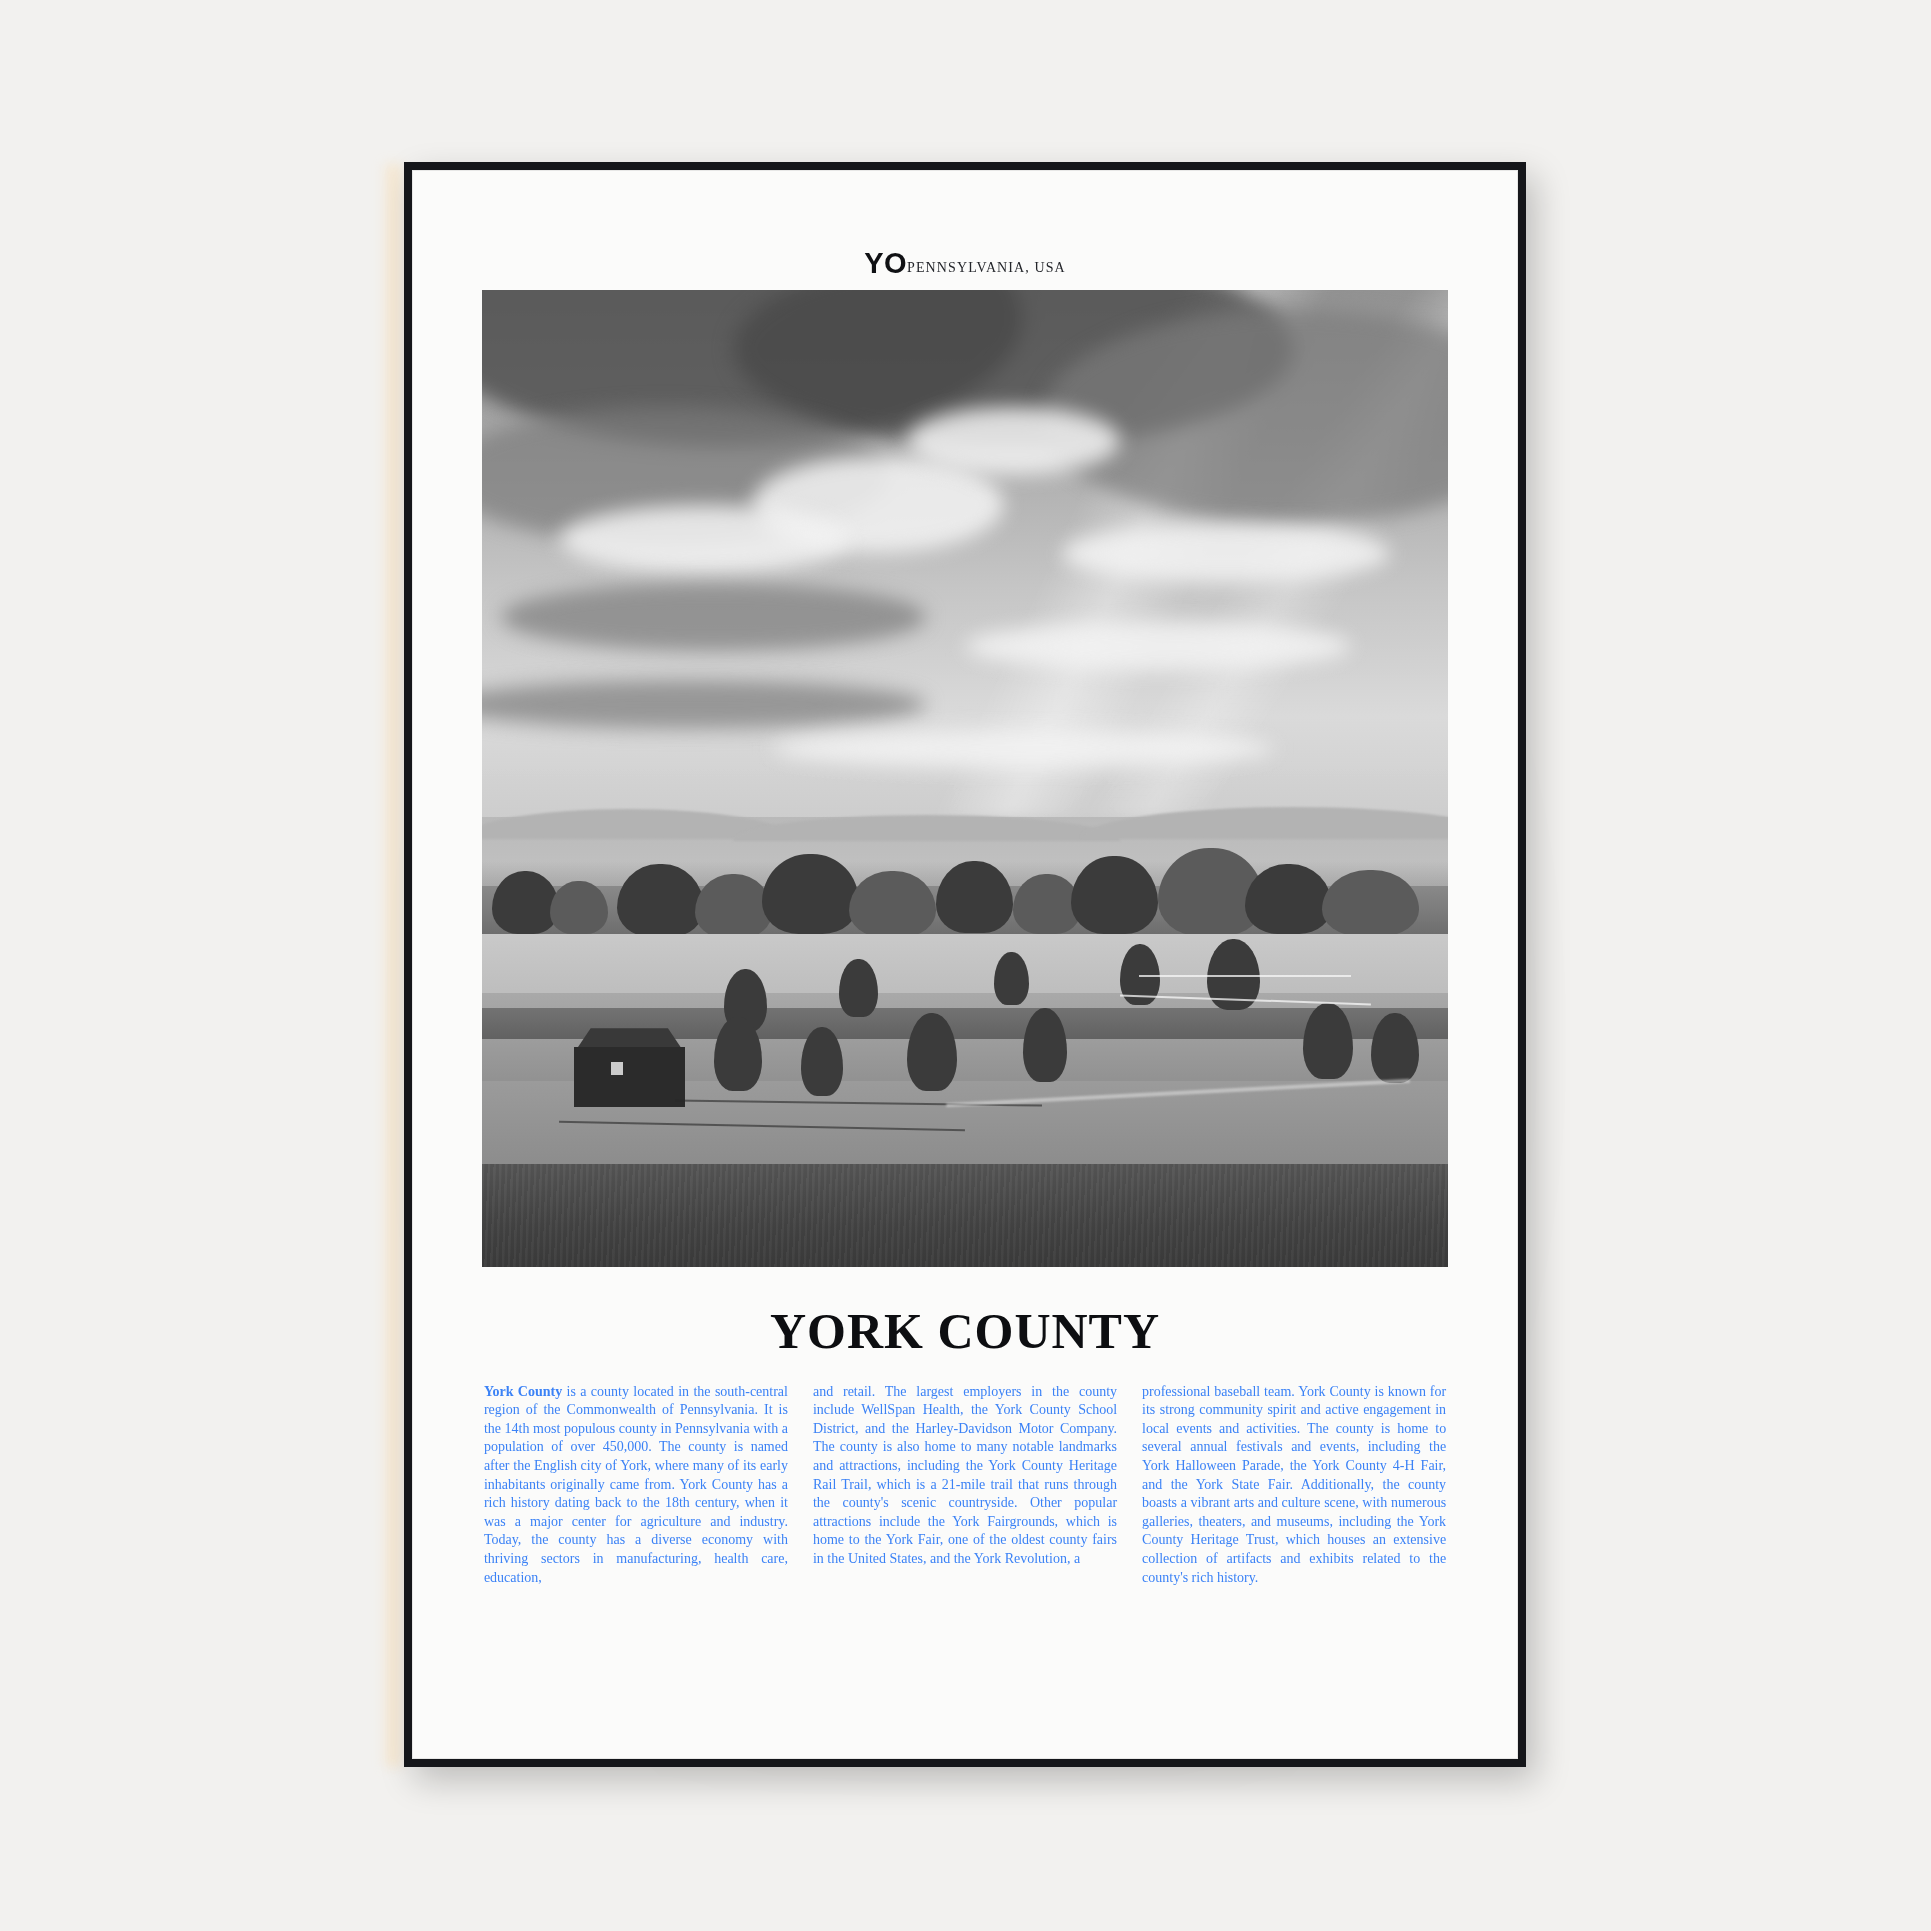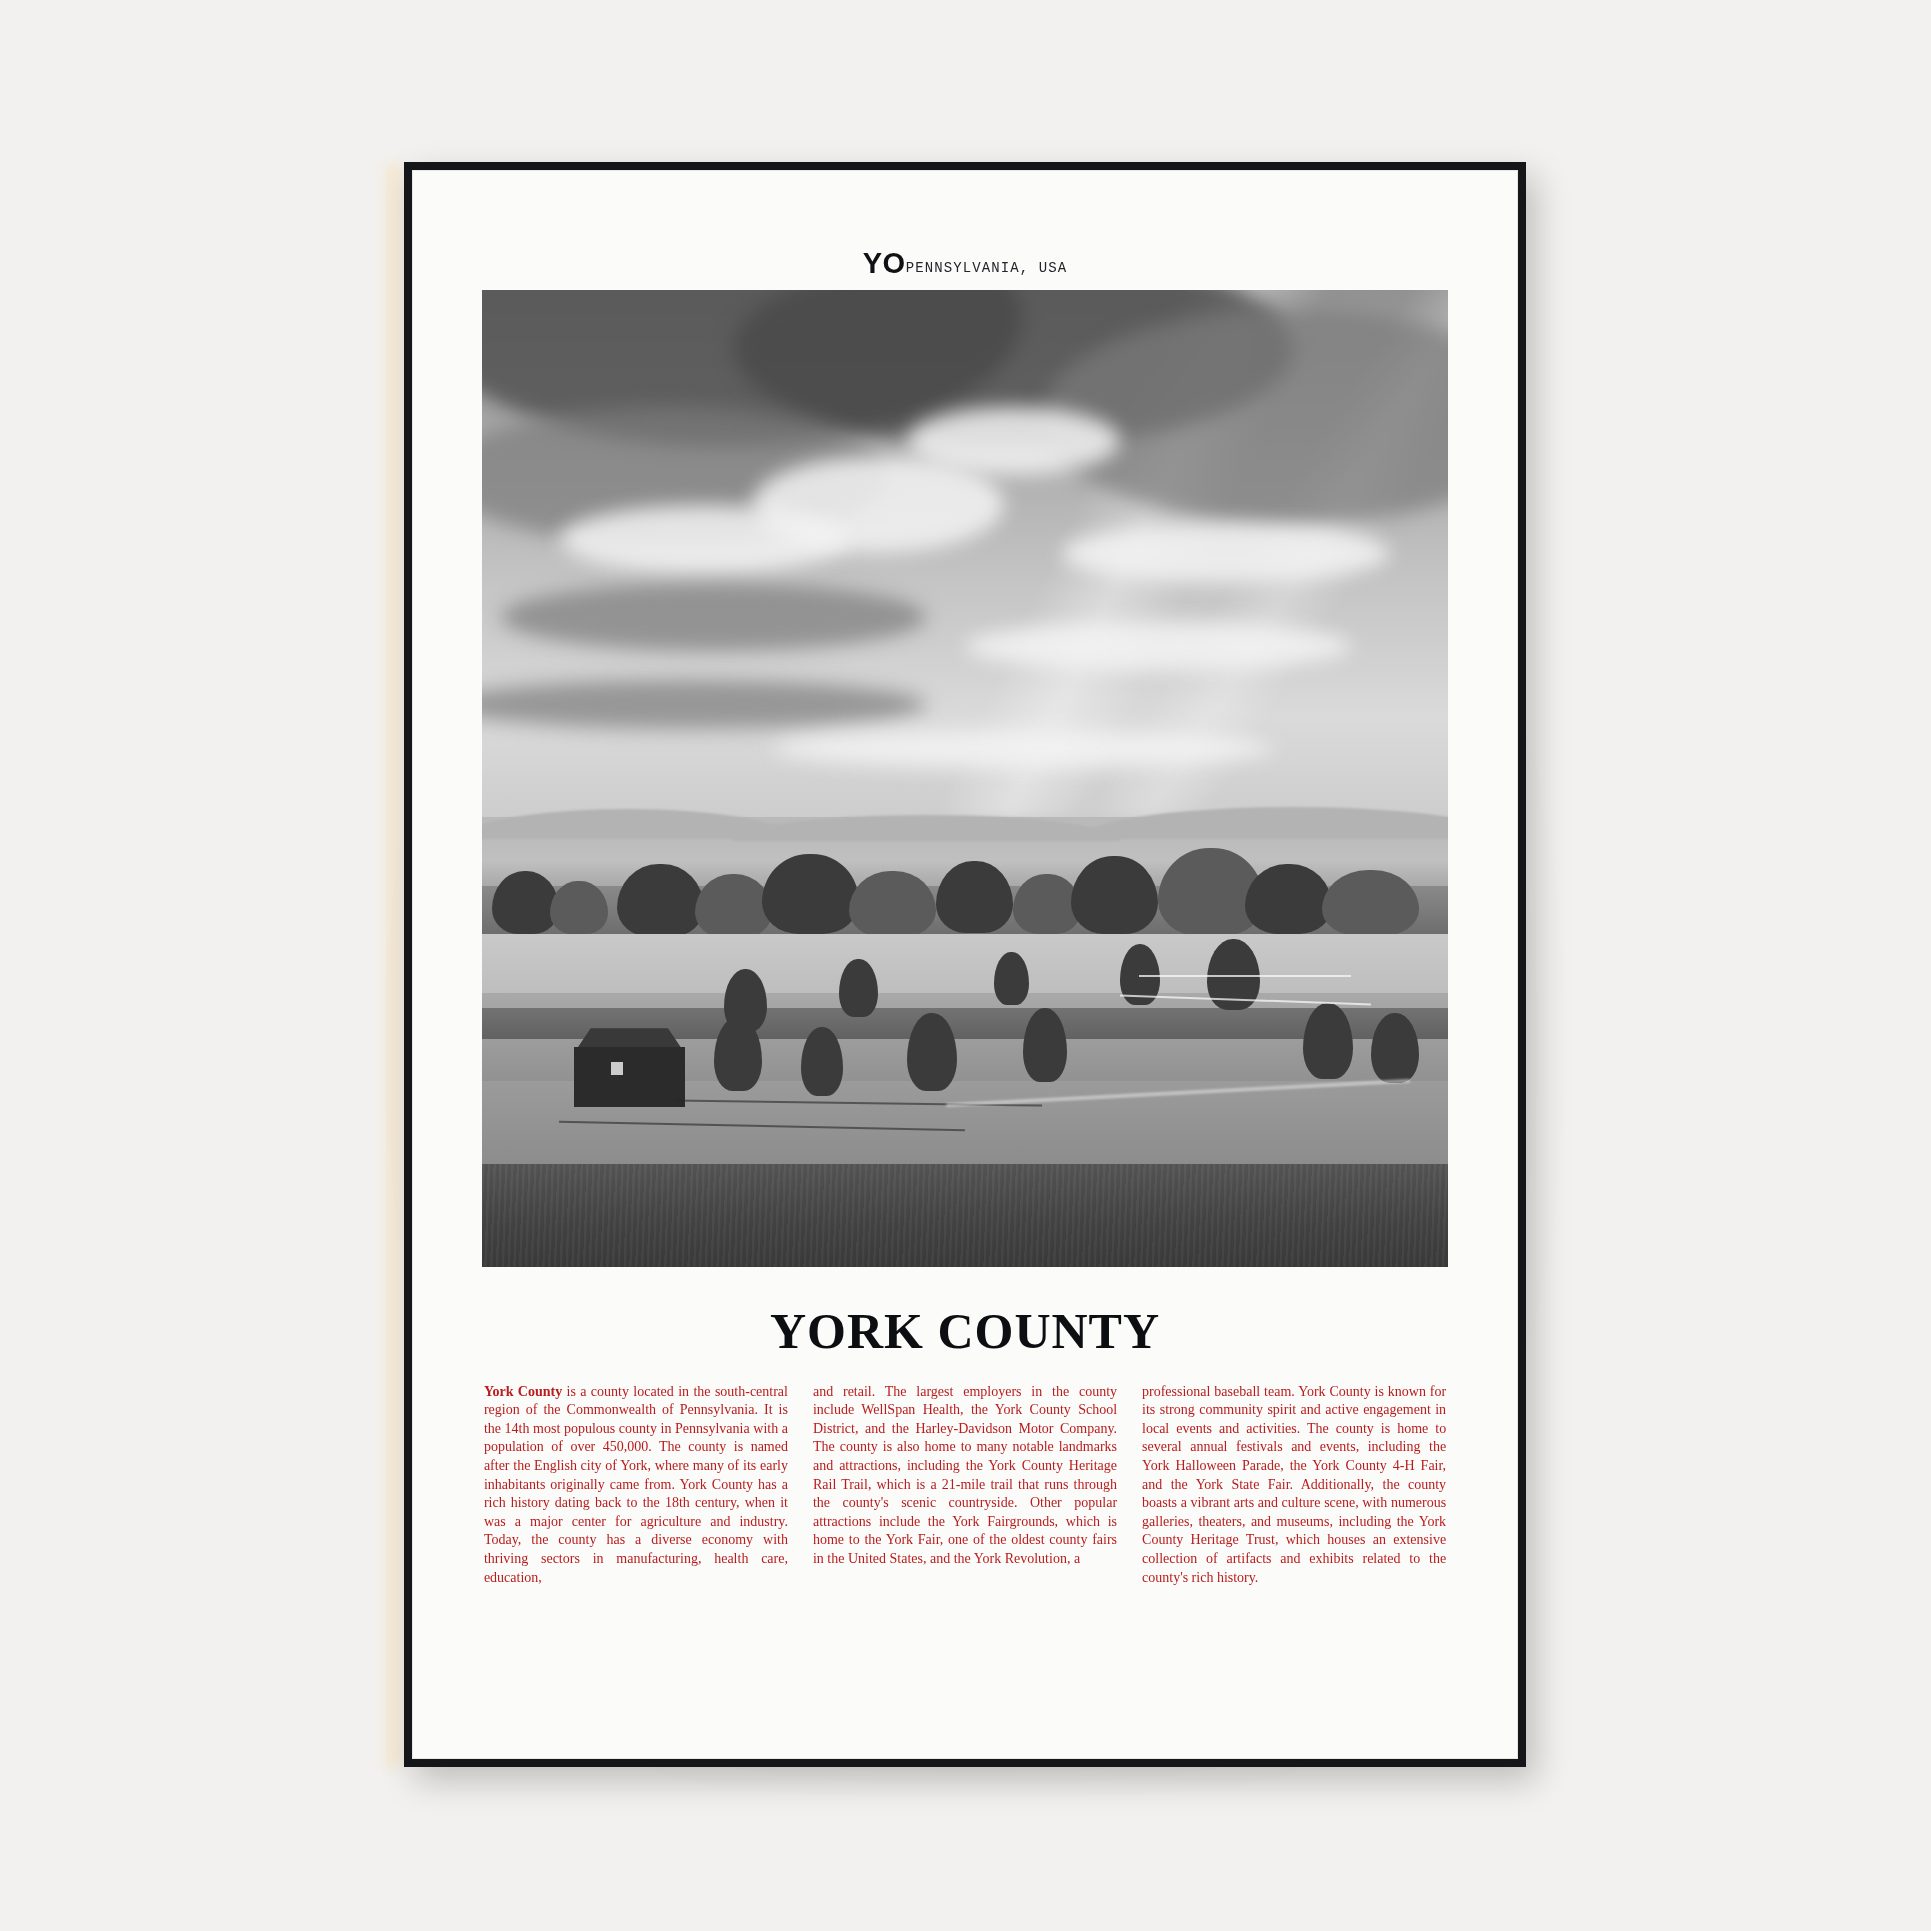--- a/index.html
+++ b/index.html
@@ -82,21 +82,21 @@
   .poster-code {
     font-family: "Liberation Sans", sans-serif;
     font-weight: 700;
     font-size: 29px;
     letter-spacing: 0.5px;
     color: #101114;
     line-height: 1;
   }
 
   .poster-region {
-    font-family: Liberation Mono, monospace;
+    font-family: Liberation Serif, serif;
     font-size: 14px;
     letter-spacing: 1.1px;
     color: #23252a;
     line-height: 1;
     padding-bottom: 2.9px;
   }
 
   
   .photo {
     position: relative;
@@ -265,21 +265,21 @@
     display: flex;
     gap: 25px;
     padding: 0 1.9px;
   }
 
   .col {
     flex: 1 1 0;
     font-family: "Liberation Serif", serif;
     font-size: 14px;
     line-height: 1.33;
-    color: #b91c1c;
+    color: #3b82f6;
     text-align: justify;
     hyphens: auto;
   }
 
   .col b { font-weight: 700; }
 
   .frame-inner-line {
     position: absolute;
     inset: 0;
     pointer-events: none;

